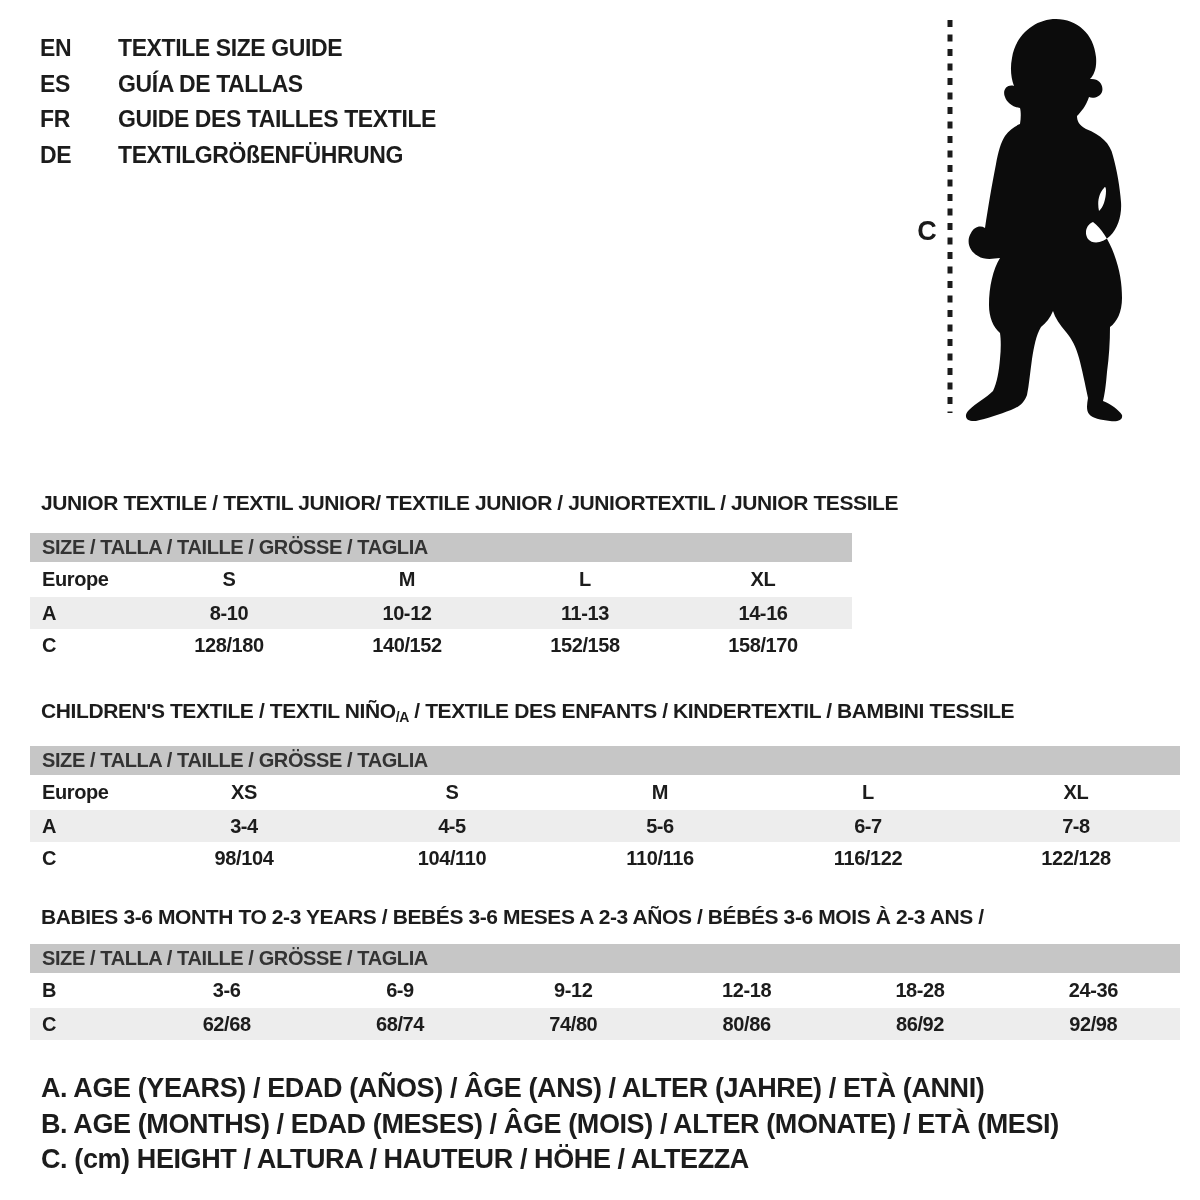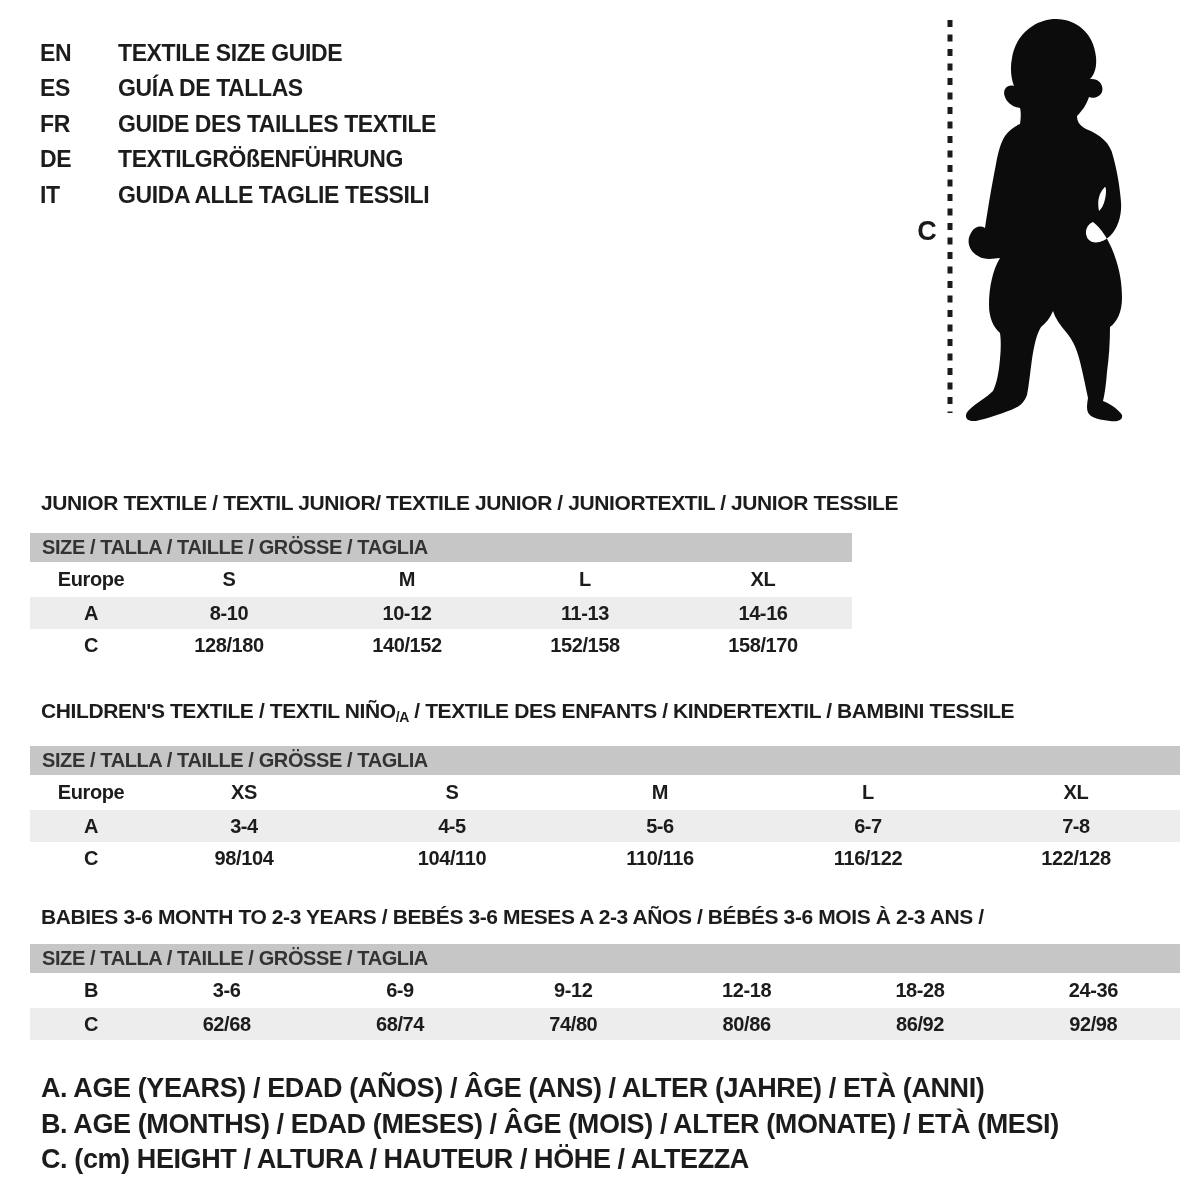--- a/index.html
+++ b/index.html
@@ -10,21 +10,21 @@
   html,body{margin:0;padding:0;}
   body{
     width:1200px;height:1200px;position:relative;overflow:hidden;
     background:#ffffff;color:var(--ink);
     font-family:"Liberation Sans","DejaVu Sans",sans-serif;
     -webkit-font-smoothing:antialiased;
   }
 
   
   .lang-block{position:absolute;left:40px;top:31px;}
-  .lang-row{display:flex;height:35.5px;align-items:flex-end;
+  .lang-row{display:flex;height:35.5px;align-items:center;
     font-size:23px;font-weight:700;letter-spacing:-0.4px;}
   .lang-code{width:78px;}
 
   
   .figure-svg{position:absolute;left:905px;top:12px;}
   .figure-svg text{font-family:"Liberation Sans","DejaVu Sans",sans-serif;}
 
   
   .sec{position:absolute;left:30px;}
   .sec-junior{top:437px;width:822px;}
@@ -39,21 +39,21 @@
 
   .size-header{
     height:29px;background:var(--header-bg);
     display:flex;align-items:center;padding-left:12px;box-sizing:border-box;
     font-size:20px;font-weight:700;letter-spacing:-0.4px;color:#333333;
   }
   .trow{display:flex;align-items:center;height:32px;
     font-size:20px;font-weight:700;letter-spacing:-0.4px;}
   .trow.first{height:35px;}
   .trow.alt{background:var(--row-alt-bg);}
-  .tcell-label{width:110px;padding-left:12px;box-sizing:border-box;text-align:center;}
+  .tcell-label{width:110px;padding-left:12px;box-sizing:border-box;}
   .tcell{flex:1;text-align:center;}
 
   
   .legend{position:absolute;left:41px;top:1071px;}
   .legend-line{height:35.5px;display:flex;align-items:center;
     font-size:27px;font-weight:700;letter-spacing:-0.4px;white-space:nowrap;}
 </style>
 </head>
 <body>
 
@@ -66,24 +66,20 @@
       <span class="lang-code">ES</span>
       <span class="lang-title">GUÍA DE TALLAS</span>
     </div>
     <div class="lang-row">
       <span class="lang-code">FR</span>
       <span class="lang-title">GUIDE DES TAILLES TEXTILE</span>
     </div>
     <div class="lang-row">
       <span class="lang-code">DE</span>
       <span class="lang-title">TEXTILGRÖßENFÜHRUNG</span>
-    </div>
-    <div class="lang-row">
-      <span class="lang-code">IT</span>
-      <span class="lang-title">GUIDA ALLE TAGLIE TESSILI</span>
     </div>
   </div>
 
 <svg class="figure-svg" width="240" height="412" viewBox="0 0 240 412">
   <line x1="45" y1="8" x2="45" y2="401" stroke="#1a1a1a" stroke-width="5" stroke-dasharray="7 7.5"></line>
   <text x="22" y="228" text-anchor="middle" font-size="27" font-weight="bold" fill="#1a1a1a">C</text>
   <path fill="#0c0c0c" fill-rule="evenodd" d="M 151 7
            C 172 7 189 22 191 45
            C 192 56 189 63 185 67
            C 194 66 199 73 197 80

